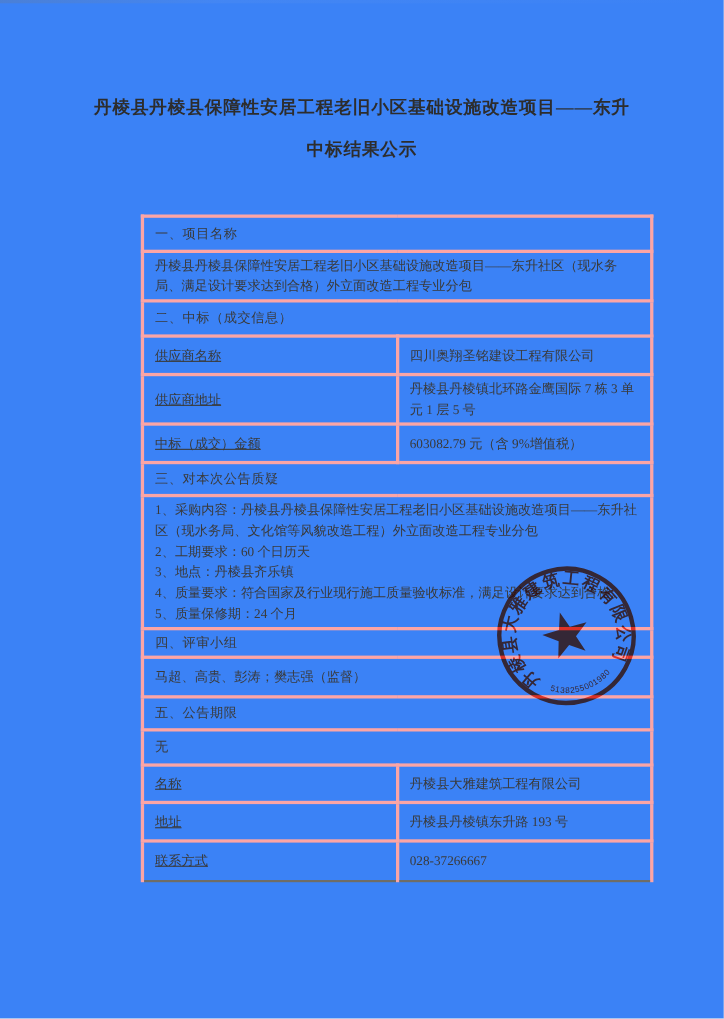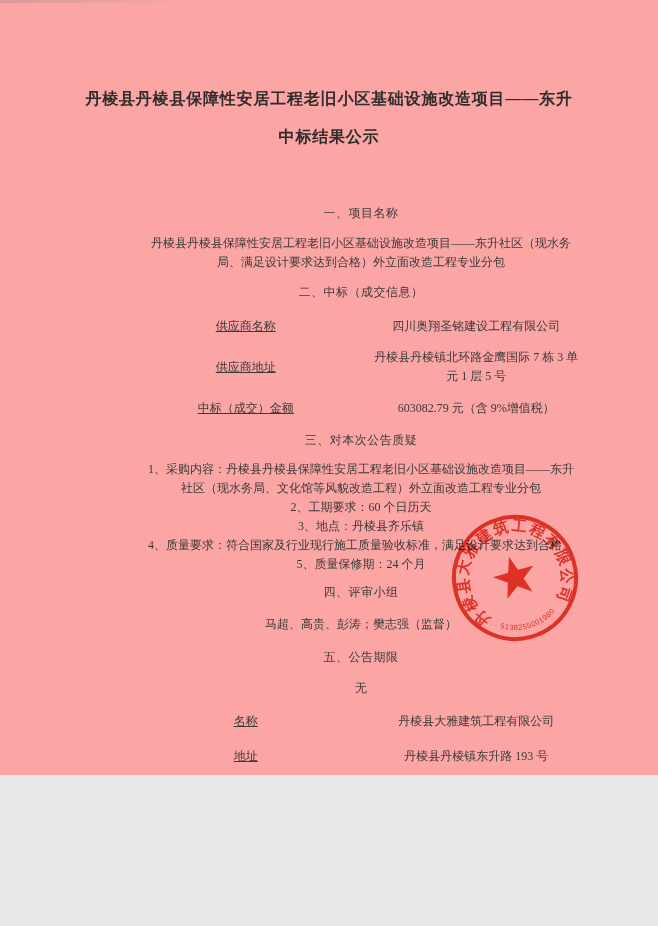--- a/index.html
+++ b/index.html
@@ -1,22 +1,22 @@
 <!DOCTYPE html>
 <html><head>
 <meta charset="utf-8">
 <style>
   * { margin: 0; padding: 0; box-sizing: border-box; }
   html, body { background: #e8e8e8; }
   .page {
     position: relative;
     width: 658px;
-    height: 775px;
+    height: 926px;
     margin: 0 auto;
-    background: #fca5a5;
+    background: #3b82f6;
     overflow: hidden;
     font-family: "Liberation Serif", "DejaVu Serif", serif;
     color: #3a3a3a;
   }
   
   .scan-edge {
     position: absolute; top: 0; left: 0; right: 0; height: 3px;
     background: linear-gradient(90deg, rgba(120,120,120,.25), rgba(200,200,200,.06) 30%, rgba(255,255,255,0));
   }
   .doc-title {
@@ -33,25 +33,24 @@
   table.results {
     position: absolute;
     left: 128px; top: 195px;
     width: 466px;
     border-collapse: collapse;
     table-layout: fixed;
     font-size: 12px;
     color: #3a3a3a;
   }
   table.results td {
-    border: 5px solid #fca5a5;
+    border: 3px solid #fca5a5;
     vertical-align: middle;
     padding: 2px 10px;
     line-height: 19px;
-    text-align: center;
   }
   table.results tr:last-child td { border-bottom: 2px solid #6f6d66; }
   td.c-label { width: 110px; text-decoration: underline; }
   td.sec-head { letter-spacing: 0.5px; }
   .ml { line-height: 19px; }
 
   .stamp {
     position: absolute;
     left: 443px; top: 506px;
     width: 144px; height: 144px;

